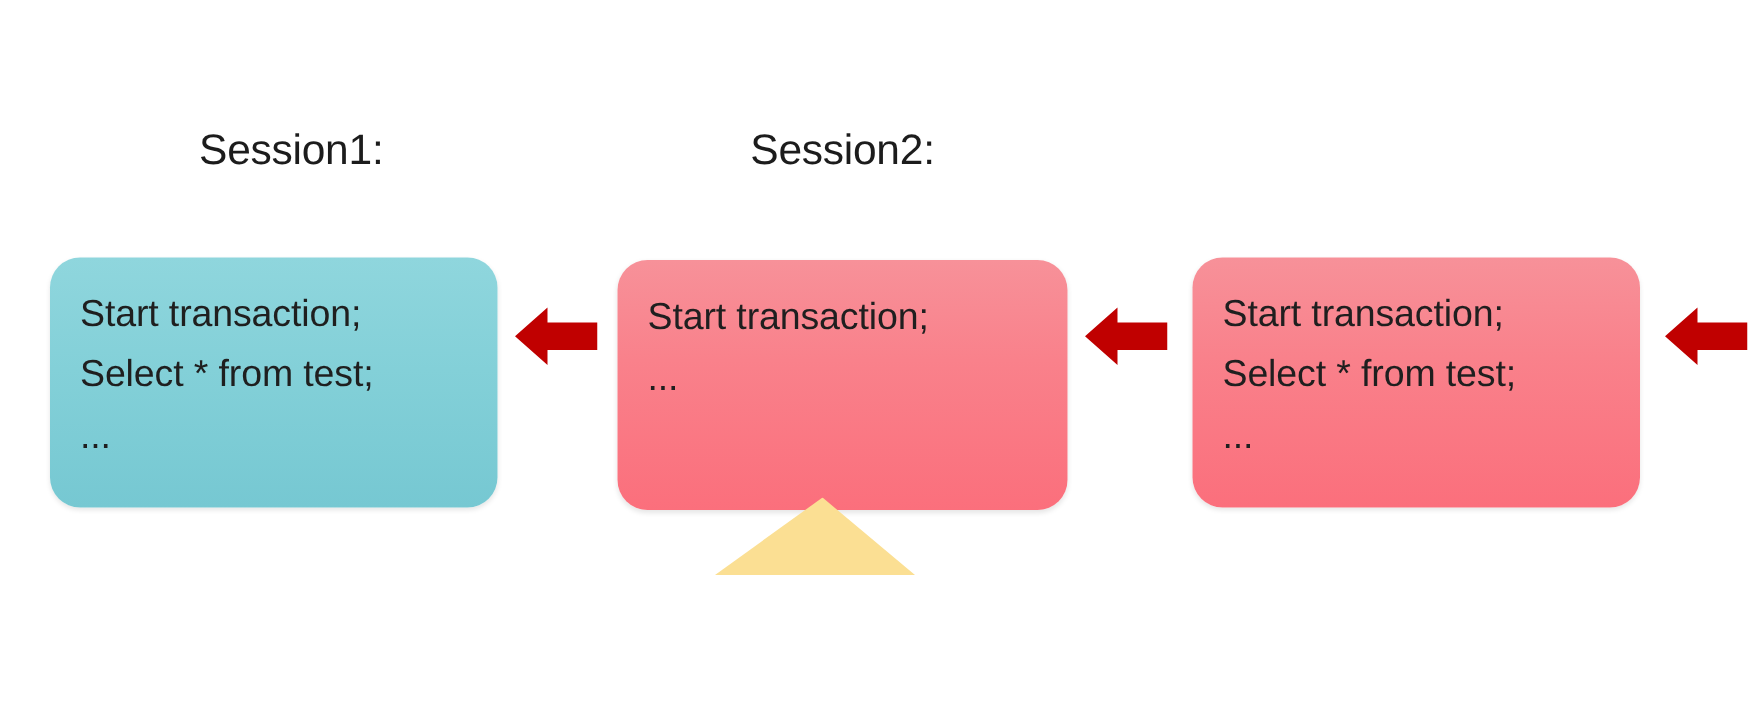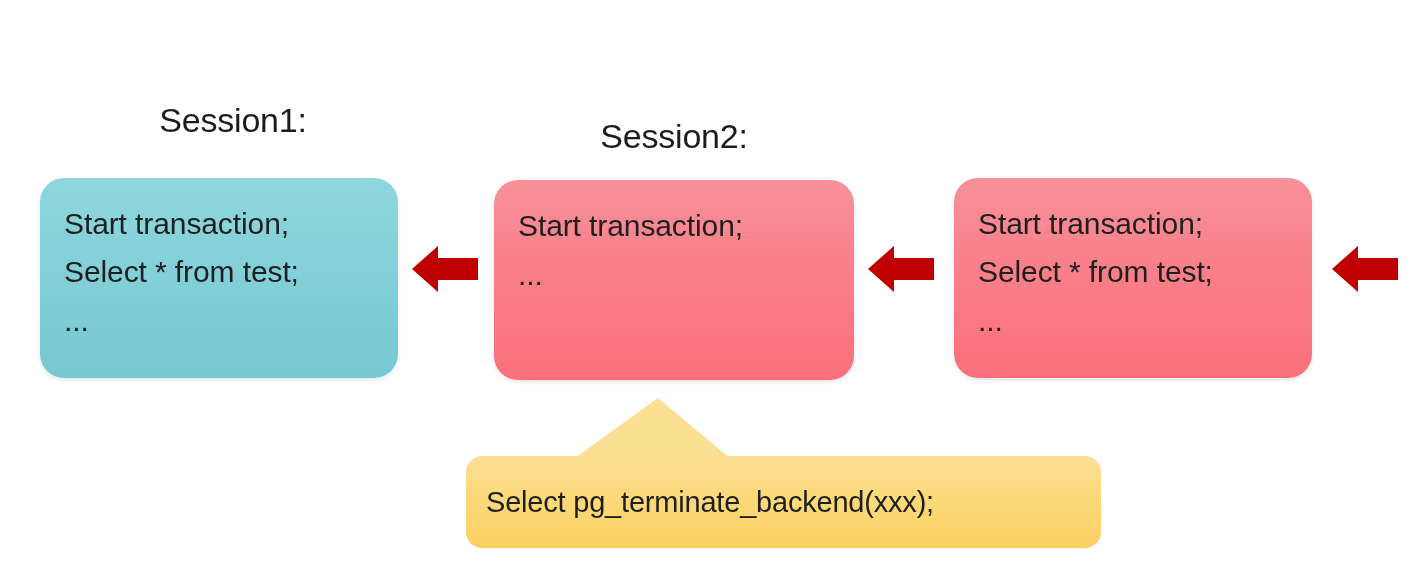--- a/index.html
+++ b/index.html
@@ -24,30 +24,31 @@
   .session-title {
     position: absolute;
     font-size: 34px;
     line-height: 40px;
     color: #1c1c1c;
     letter-spacing: -0.2px;
     white-space: nowrap;
     text-align: center;
   }
   #title-1 { left: 54px;  top: 100px; width: 358px; }
-  #title-2 { left: 494px; top: 116px; width: 360px; }
+  #title-2 { left: 494px; top: 100px; width: 360px; }
   #title-3 { left: 954px; top: 100px; width: 358px; }
 
   
   .session-box {
     position: absolute;
     border-radius: 24px;
     box-sizing: border-box;
     padding: 22px 36px 0 24px;
     overflow: hidden;
+    margin-top: 28px;
   }
   .session-box .line {
     font-size: 30px;
     line-height: 48px;
     color: #1f1f1f;
     white-space: nowrap;
     letter-spacing: -0.1px;
   }
   .session-box .line.ellipsis {
     margin-top: 9px;
@@ -140,17 +141,14 @@
     <polygon points="0,25 26,2 26,14 66,14 66,36 26,36 26,48" fill="#c00000"></polygon>
   </svg>
   <svg class="arrow" id="arrow-3" viewBox="0 0 66 50">
     <polygon points="0,25 26,2 26,14 66,14 66,36 26,36 26,48" fill="#c00000"></polygon>
   </svg>
 
   <svg id="callout-tail" viewBox="0 0 200 62">
     <polygon points="98,0 172,62 12,62" fill="#fbdf93"></polygon>
   </svg>
 
-  <div id="callout-box">
-    <span id="callout-text">Select pg_terminate_backend(xxx);</span>
-  </div>
 
 </div>
 
 </body></html>

